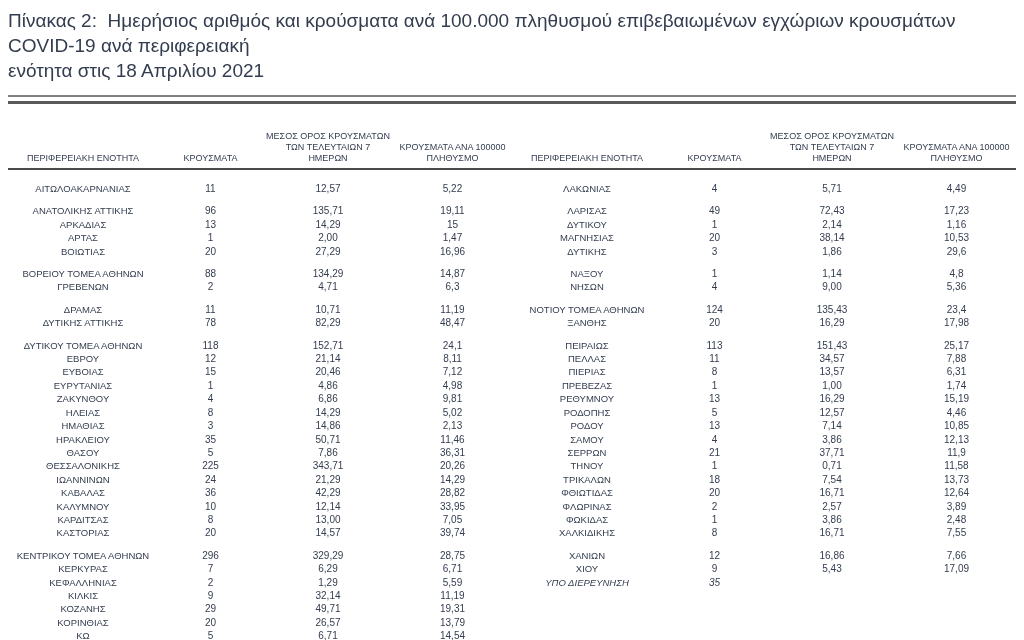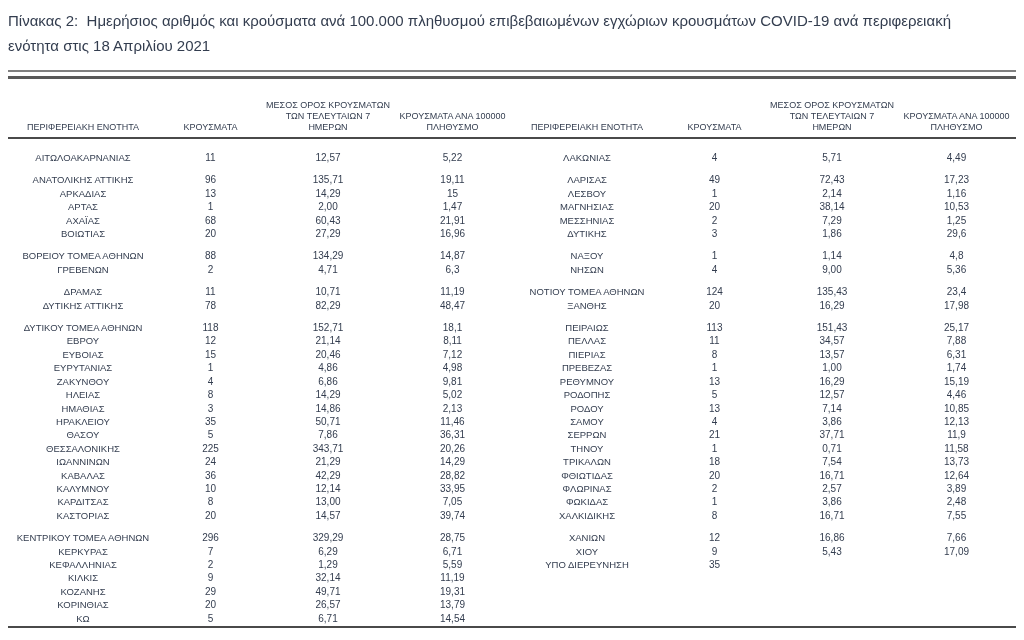--- a/index.html
+++ b/index.html
@@ -3,45 +3,45 @@
 <meta charset="utf-8">
 <style>
   html,body { margin:0; padding:0; background:#ffffff; }
   .page {
     position:relative; width:1024px; height:640px; overflow:hidden;
     background:#ffffff; color:#333d4f;
     font-family:"Liberation Sans","DejaVu Sans",sans-serif;
   }
   .title {
     margin:8px 8px 0 8px; width:1008px;
-    font-size:15px; line-height:25px; color:#333d4f;
+    font-size:19px; line-height:25px; color:#333d4f;
     white-space:pre-line;
   }
   .rule { margin-left:8px; margin-right:8px; }
   .rule-top-thin  { height:2px; background:#808080; margin-top:12px; }
   .rule-top-thick { height:3px; background:#595959; margin-top:4px; }
   table.covid {
     width:1008px; margin:0 8px; border-collapse:collapse; table-layout:fixed;
     color:#333d4f;
   }
   table.covid th {
     vertical-align:bottom; font-weight:normal;
     font-size:9px; line-height:11px; letter-spacing:0;
-    padding:6px 0 4px 0; height:48px;
+    padding:12px 0 4px 0; height:48px;
     text-align:center; white-space:pre-line;
     border-bottom:2px solid #4a4a4a;
   }
   table.covid td {
     font-size:10px; height:13.4px; line-height:13.4px;
     text-align:center; white-space:nowrap; padding:0;
   }
   table.covid td.region { font-size:9.5px; }
   table.covid tr.spacer td { height:12px; }
   table.covid tr.gap td    { height:9px; }
-  table.covid td.italic    { }
+  table.covid td.italic    { font-style:italic; }
   .rule-bottom-dark  { height:2px; background:#4a4a4a; margin-top:1px; }
 </style>
 </head>
 <body>
 
 <div class="page">
 
   <div class="title">Πίνακας 2:&nbsp; Ημερήσιος αριθμός και κρούσματα ανά 100.000 πληθυσμού επιβεβαιωμένων εγχώριων κρουσμάτων COVID-19 ανά περιφερειακή
 ενότητα στις 18 Απριλίου 2021</div>
 
@@ -102,44 +102,34 @@
           <td class="region">ΛΑΡΙΣΑΣ</td>
           <td>49</td>
           <td>72,43</td>
           <td>17,23</td>
         </tr>
         <tr>
           <td class="region">ΑΡΚΑΔΙΑΣ</td>
           <td>13</td>
           <td>14,29</td>
           <td>15</td>
-          <td class="region">ΛΕΣΒΟΥ</td>
+          <td class="region">ΔΥΤΙΚΟΥ</td>
           <td>1</td>
           <td>2,14</td>
           <td>1,16</td>
         </tr>
         <tr>
           <td class="region">ΑΡΤΑΣ</td>
           <td>1</td>
           <td>2,00</td>
           <td>1,47</td>
           <td class="region">ΜΑΓΝΗΣΙΑΣ</td>
           <td>20</td>
           <td>38,14</td>
           <td>10,53</td>
-        </tr>
-        <tr>
-          <td class="region">ΑΧΑΪΑΣ</td>
-          <td>68</td>
-          <td>60,43</td>
-          <td>21,91</td>
-          <td class="region">ΜΕΣΣΗΝΙΑΣ</td>
-          <td>2</td>
-          <td>7,29</td>
-          <td>1,25</td>
         </tr>
         <tr>
           <td class="region">ΒΟΙΩΤΙΑΣ</td>
           <td>20</td>
           <td>27,29</td>
           <td>16,96</td>
           <td class="region">ΔΥΤΙΚΗΣ</td>
           <td>3</td>
           <td>1,86</td>
           <td>29,6</td>
@@ -190,21 +180,21 @@
           <td>16,29</td>
           <td>17,98</td>
         </tr>
         <tr class="gap">
           <td colspan="8"></td>
         </tr>
         <tr>
           <td class="region">ΔΥΤΙΚΟΥ ΤΟΜΕΑ ΑΘΗΝΩΝ</td>
           <td>118</td>
           <td>152,71</td>
-          <td>18,1</td>
+          <td>24,1</td>
           <td class="region">ΠΕΙΡΑΙΩΣ</td>
           <td>113</td>
           <td>151,43</td>
           <td>25,17</td>
         </tr>
         <tr>
           <td class="region">ΕΒΡΟΥ</td>
           <td>12</td>
           <td>21,14</td>
           <td>8,11</td>

